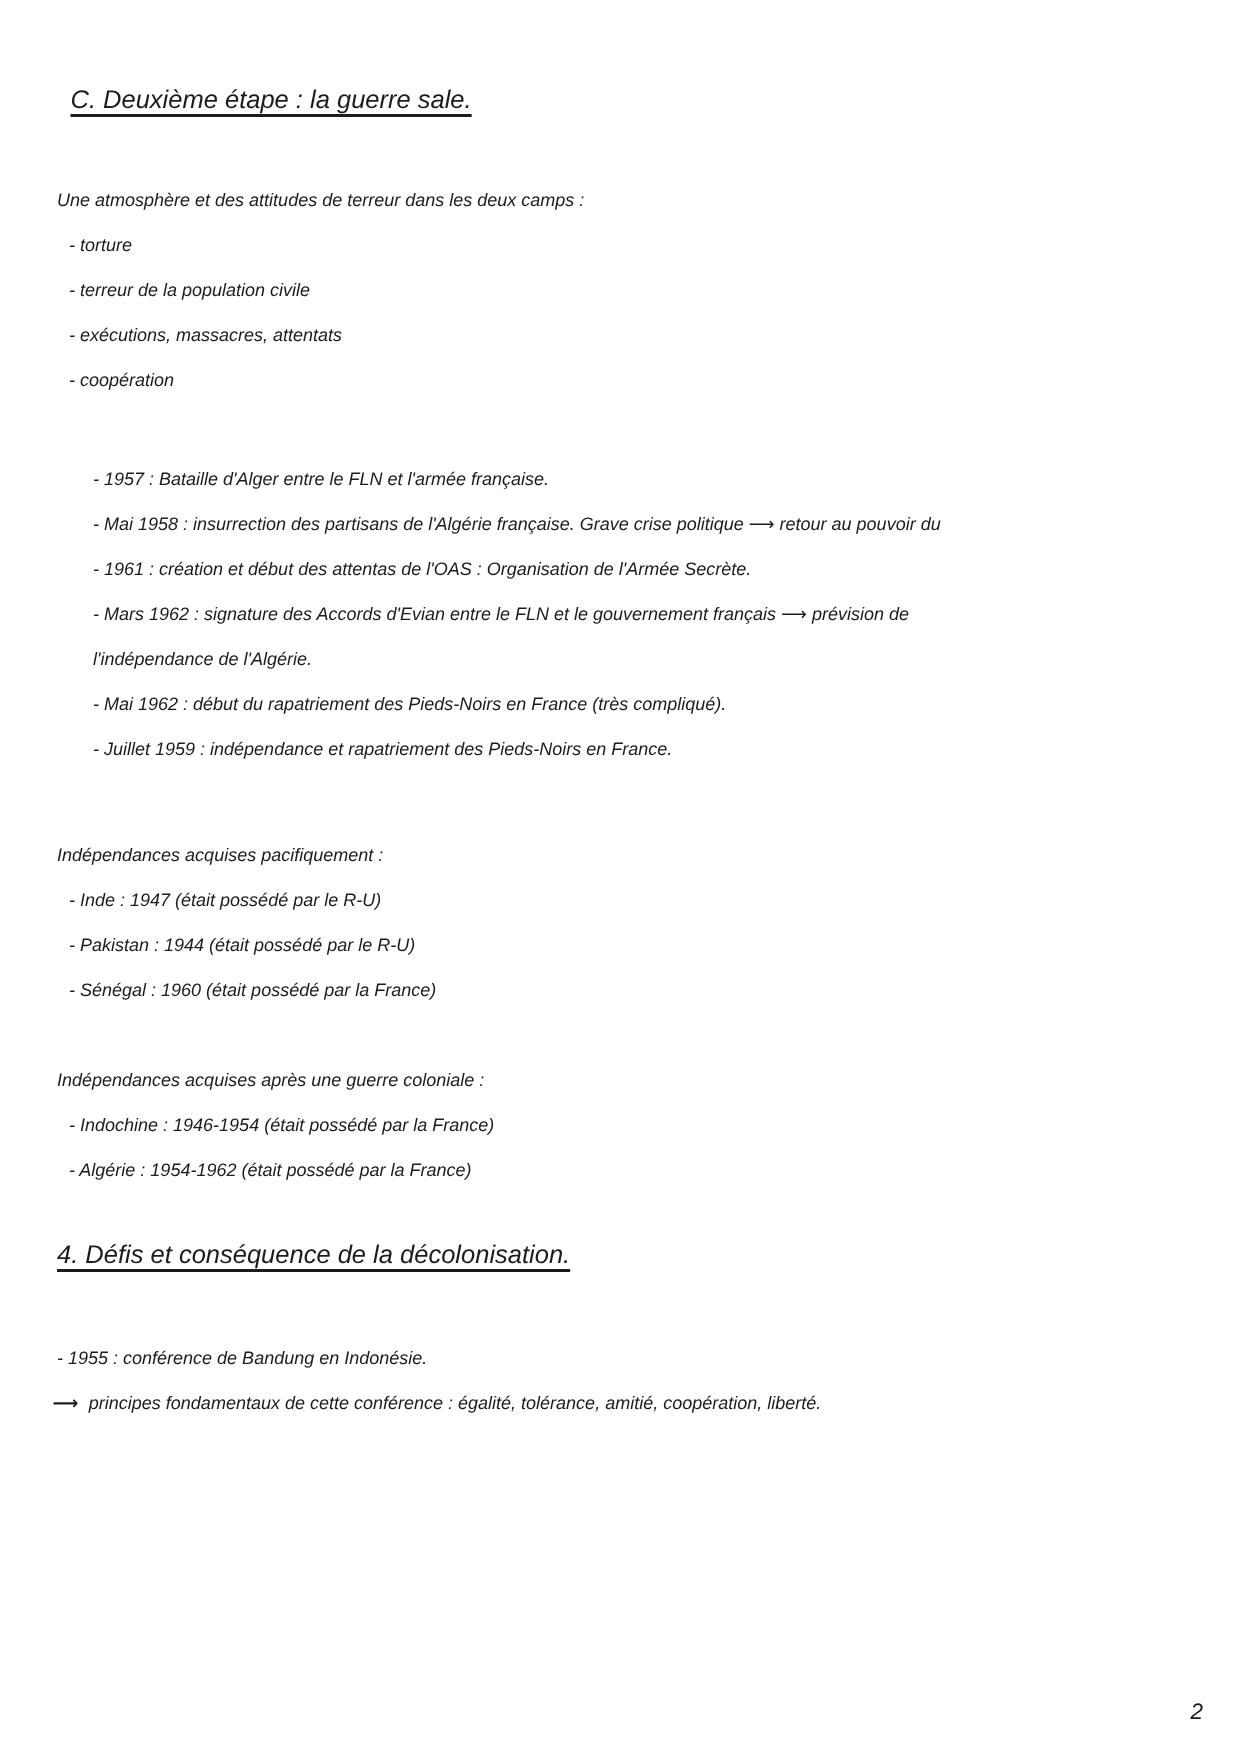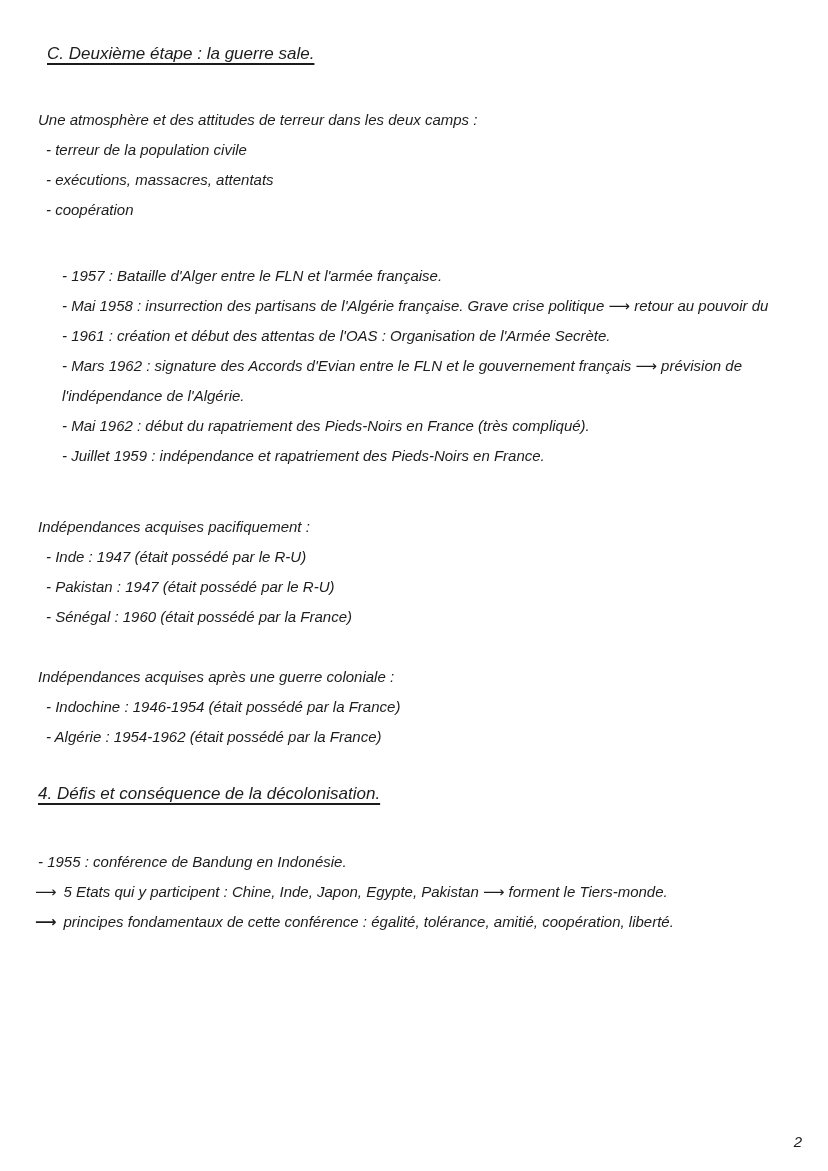--- a/index.html
+++ b/index.html
@@ -5,36 +5,36 @@
   html, body { margin: 0; padding: 0; background: #ffffff; }
   .page {
     width: 828px;
     height: 1171px;
     background: #ffffff;
     color: #1c1c1c;
     font-family: "Liberation Sans", "DejaVu Sans", sans-serif;
     font-style: italic;
     position: relative;
     box-sizing: border-box;
-    padding: 42px 20px 0 38px;
+    padding: 55px 20px 0 38px;
     overflow: hidden;
   }
   .heading {
     font-size: 17px;
     line-height: 24px;
     margin: 0;
     font-weight: normal;
     text-decoration: underline;
     text-underline-offset: 4px;
     text-decoration-thickness: 1.5px;
     white-space: nowrap;
   }
   .h-indent { padding-left: 9px; }
   .line {
-    font-size: 15px;
+    font-size: 12px;
     line-height: 30px;
     height: 30px;
     white-space: nowrap;
   }
   .indented { padding-left: 8px; }
   .mt30 { margin-top: 30px; }
   .mt32 { margin-top: 32px; }
   .mt35 { margin-top: 35px; }
   .mt36 { margin-top: 36px; margin-left: 24px; }
   .mt39 { margin-top: 39px; }
@@ -51,53 +51,51 @@
   }
 </style>
 </head>
 <body>
 
 <div class="page">
 
   <h2 class="heading h-indent">C. Deuxième étape : la guerre sale.</h2>
   <div class="mt39">
     <div class="line">Une atmosphère et des attitudes de terreur dans les deux camps :</div>
+    <div class="line indented">- torture</div>
     <div class="line indented">- terreur de la population civile</div>
     <div class="line indented">- exécutions, massacres, attentats</div>
     <div class="line indented">- coopération</div>
   </div>
 
   <div class="mt36">
     <div class="line">- 1957 : Bataille d'Alger entre le FLN et l'armée française.</div>
     <div class="line">- Mai 1958 : insurrection des partisans de l'Algérie française. Grave crise politique ⟶ retour au pouvoir du</div>
     <div class="line">- 1961 : création et début des attentas de l'OAS : Organisation de l'Armée Secrète.</div>
     <div class="line">- Mars 1962 : signature des Accords d'Evian entre le FLN et le gouvernement français ⟶ prévision de</div>
     <div class="line">l'indépendance de l'Algérie.</div>
     <div class="line">- Mai 1962 : début du rapatriement des Pieds-Noirs en France (très compliqué).</div>
     <div class="line">- Juillet 1959 : indépendance et rapatriement des Pieds-Noirs en France.</div>
   </div>
 
   <div class="mt41">
     <div class="line">Indépendances acquises pacifiquement :</div>
     <div class="line indented">- Inde : 1947 (était possédé par le R-U)</div>
-    <div class="line indented">- Pakistan : 1947 (était possédé par le R-U)</div>
+    <div class="line indented">- Pakistan : 1944 (était possédé par le R-U)</div>
     <div class="line indented">- Sénégal : 1960 (était possédé par la France)</div>
   </div>
   <div class="mt30">
     <div class="line">Indépendances acquises après une guerre coloniale :</div>
     <div class="line indented">- Indochine : 1946-1954 (était possédé par la France)</div>
     <div class="line indented">- Algérie : 1954-1962 (était possédé par la France)</div>
   </div>
 
   <h2 class="heading mt30">4. Défis et conséquence de la décolonisation.</h2>
   <div class="mt41">
     <div class="line">- 1955 : conférence de Bandung en Indonésie.</div>
     <div class="line arrow-line">
-      <span class="arrow">⟶</span><span>5 Etats qui y participent : Chine, Inde, Japon, Egypte, Pakistan ⟶ forment le Tiers-monde.</span>
-    </div>
-    <div class="line arrow-line">
       <span class="arrow bold">⟶</span><span>principes fondamentaux de cette conférence : égalité, tolérance, amitié, coopération, liberté.</span>
     </div>
   </div>
 
   <div class="page-number">2</div>
 
 </div>
 
 </body></html>

